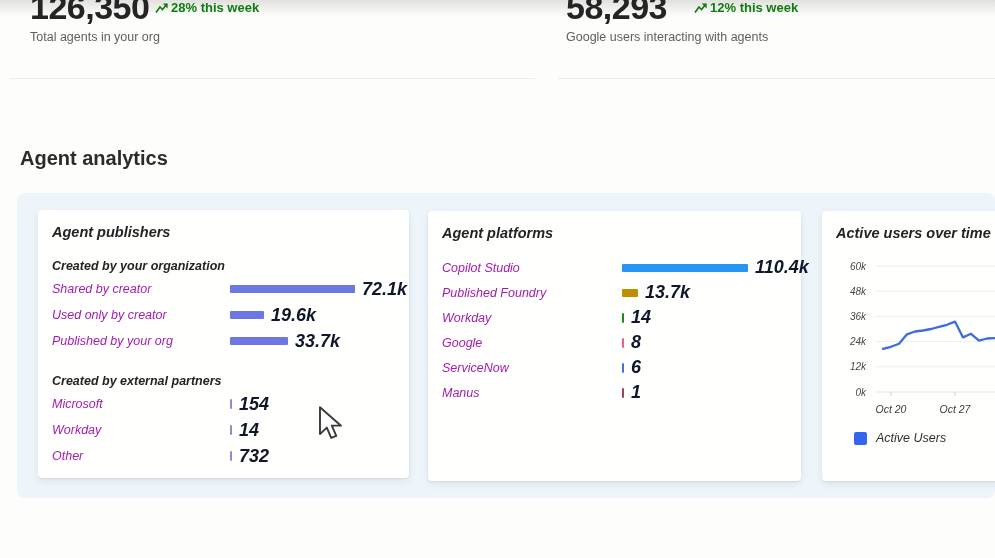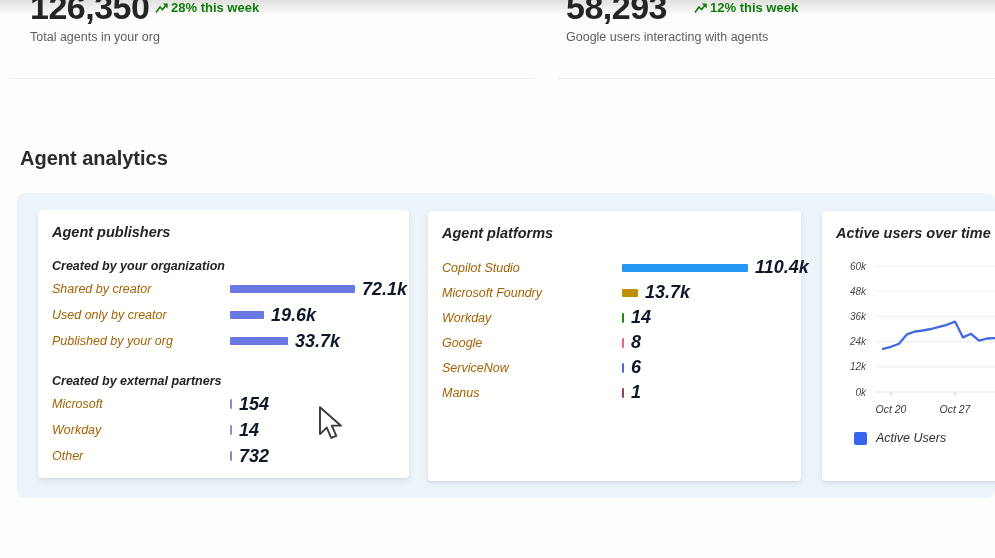--- a/index.html
+++ b/index.html
@@ -43,21 +43,21 @@
   #card-platforms  { left:428px; top:211px; width:373px; height:270px; }
   #card-active     { left:822px; top:211px; width:373px; height:270px; }
   .card-title { font-size:14.5px; font-weight:700; color:#242424; }
   .section-header { font-size:12.5px; font-weight:700; color:#242424; margin-top:16px; height:20px; line-height:20px; }
   #card-publishers .section-header + .rows { margin-top:0; }
   .rows { }
   #card-platforms .rows { margin-top:14px; }
   .chart-row { display:flex; align-items:center; }
   #card-publishers .chart-row { height:26px; }
   #card-platforms .chart-row { height:25px; }
-  .row-label { font-size:12.5px; color:#a16207; flex:none; }
+  .row-label { font-size:12.5px; color:#a21caf; flex:none; }
   #card-publishers .row-label { width:178px; }
   #card-platforms  .row-label { width:180px; }
   .row-bar { flex:none; border-radius:1px; }
   .row-value { margin-left:7px; font-size:18px; font-weight:700; color:#0f172a; white-space:nowrap; }
   #chart-svg { position:absolute; left:0; top:44px; }
   #chart-svg text { font-family:"Liberation Sans", sans-serif; }
   .legend { position:absolute; left:32px; top:220px; display:flex; align-items:center; }
   .legend-swatch { width:13px; height:13px; border-radius:2px; flex:none; }
   .legend-label { margin-left:9px; font-size:12.5px; color:#33312f; }
   .cursor { position:absolute; left:318px; top:406px; pointer-events:none; }
@@ -140,21 +140,21 @@
 
 <div class="card" id="card-platforms">
   <div class="card-title">Agent platforms</div>
   <div class="rows">
       <div class="chart-row">
         <span class="row-label">Copilot Studio</span>
         <span class="row-bar" style="width: 126px; height: 8px; background: rgb(37, 150, 243);"></span>
         <span class="row-value">110.4k</span>
       </div>
       <div class="chart-row">
-        <span class="row-label">Microsoft Foundry</span>
+        <span class="row-label">Published Foundry</span>
         <span class="row-bar" style="width: 16px; height: 8px; background: rgb(191, 143, 0);"></span>
         <span class="row-value">13.7k</span>
       </div>
       <div class="chart-row">
         <span class="row-label">Workday</span>
         <span class="row-bar" style="width: 2px; height: 10px; background: rgb(33, 135, 33);"></span>
         <span class="row-value">14</span>
       </div>
       <div class="chart-row">
         <span class="row-label">Google</span>

